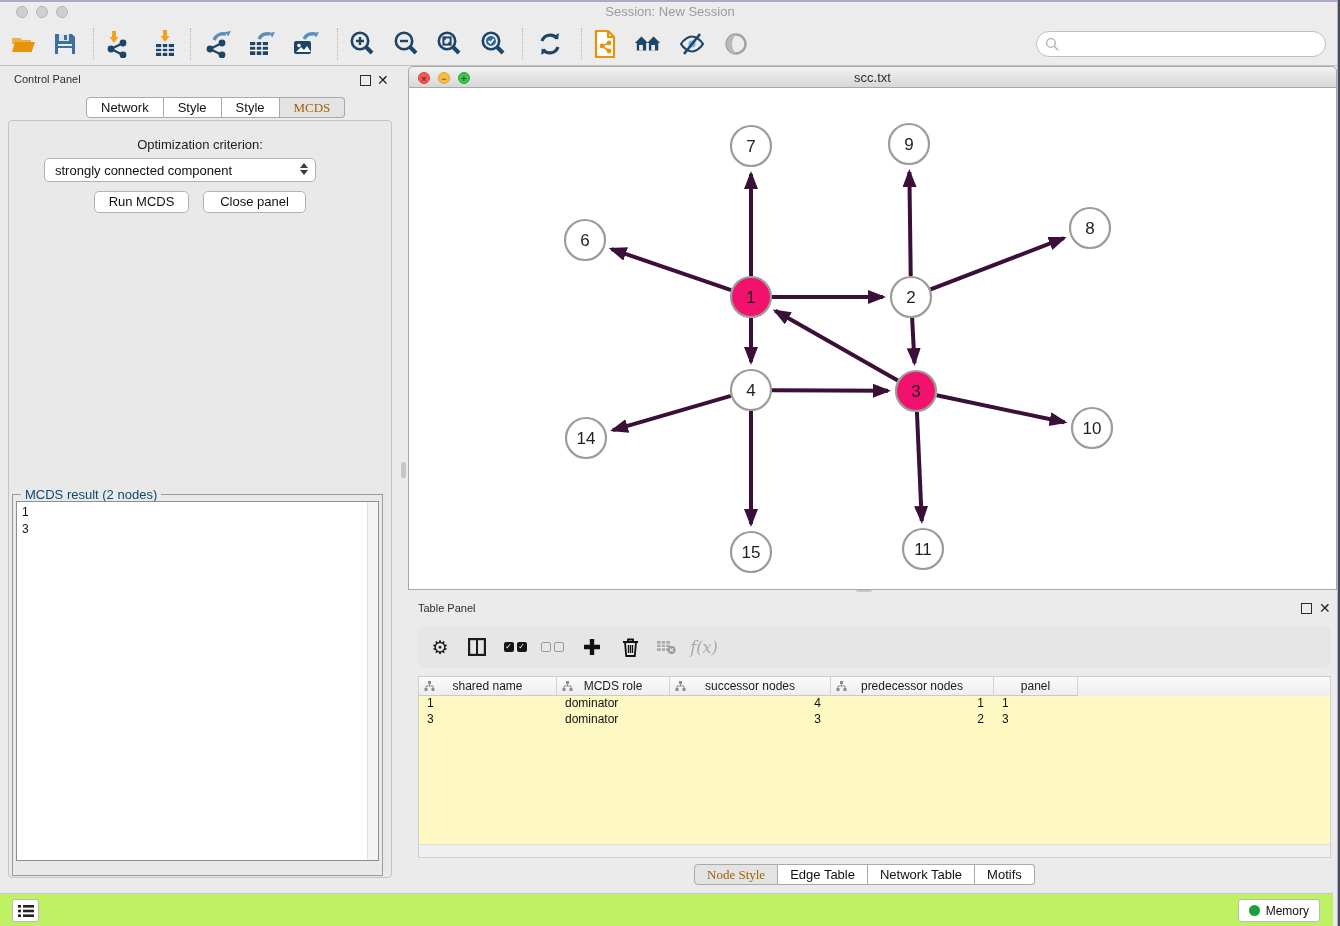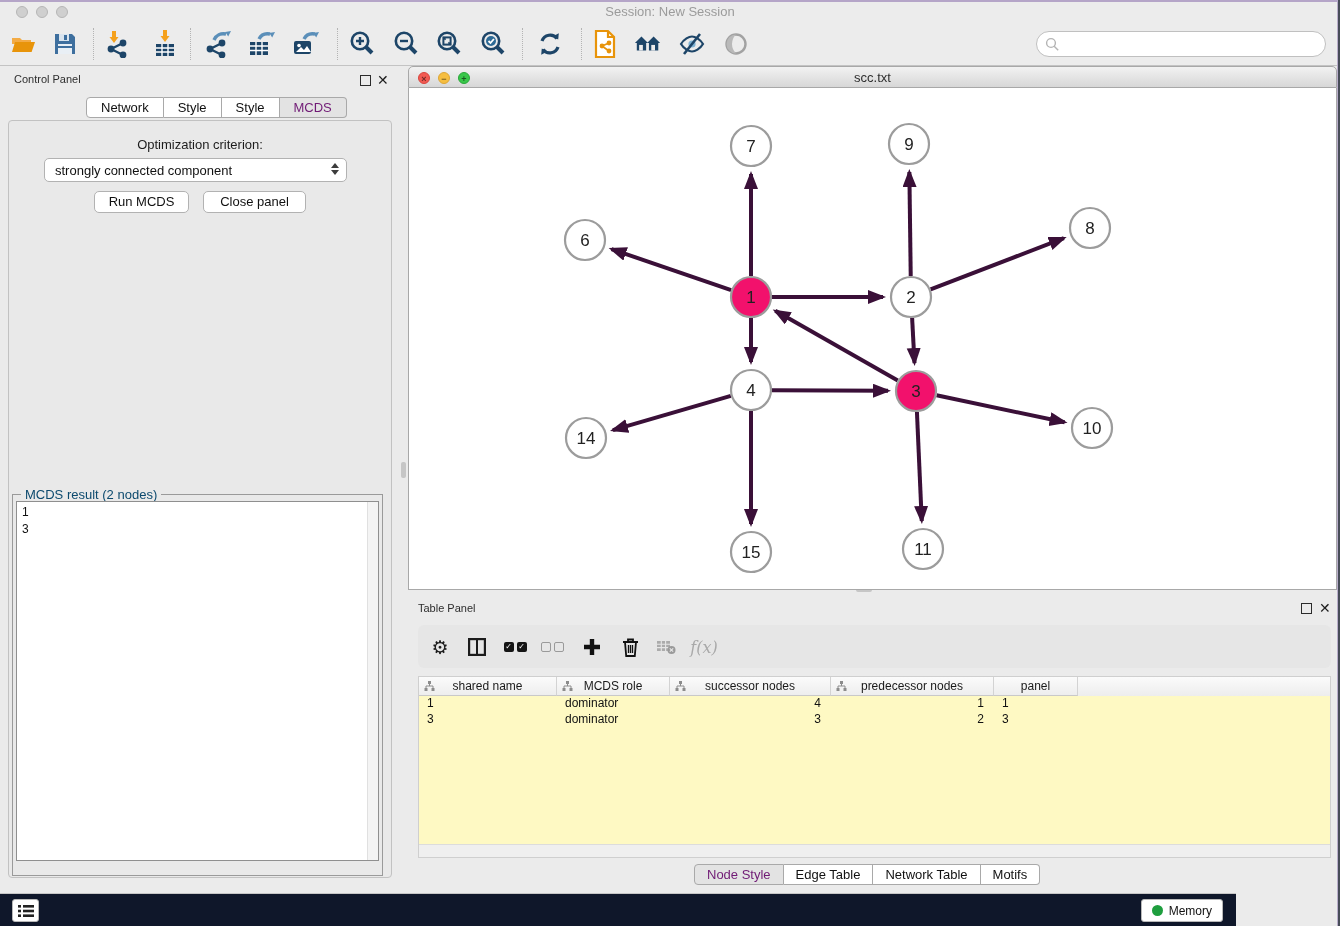--- a/index.html
+++ b/index.html
@@ -32,27 +32,27 @@
   .panel-title { font-size:11px; color:#2e2e2e; }
   #cp-title-row .panel-title { position:absolute; left:14px; top:7px;}
   .float-ico { width:11px; height:11px; border:1.6px solid #2b2b2b; display:inline-block;}
   .close-ico { font-size:14px; font-weight:bold; color:#1d1d1d; font-family:"DejaVu Sans",sans-serif; line-height:11px;}
 
   .seg { display:flex; position:absolute; }
   .seg .tab { height:21px; line-height:20px; font-size:13px; color:#111; background:#fff;
     border:1px solid #a9a9a9; border-left:none; padding:0 14px; text-align:center; cursor:pointer; white-space:nowrap;}
   .seg .tab:first-child { border-left:1px solid #a9a9a9; border-radius:4px 0 0 4px; }
   .seg .tab:last-child { border-radius:0 4px 4px 0; }
-  .seg .tab.disabled { background:#e3e3e3; color:#701a75; }
+  .seg .tab.disabled { background:#e3e3e3; color:#a16207;font-family:Liberation Serif, serif; }
   #cp-tabs { left:78px; top:97px;padding-left:8px; }
 
   #cp-body { left:8px; top:120px; width:384px; height:758px; background:#e9e9e9;
     border:1px solid #c2c2c2; border-radius:4px; }
   #opt-label { left:0; top:137px; width:400px; text-align:center; font-size:13px; color:#1c1c1c;}
-  #opt-select { left:44px; top:158px; width:303px; height:24px; background:#fff; border:1px solid #b2b2b2;
+  #opt-select { left:44px; top:158px; width:272px; height:24px; background:#fff; border:1px solid #b2b2b2;
     border-radius:5px; font-size:13px; color:#111; display:flex; align-items:center; padding:0 26px 0 10px; cursor:pointer;}
   #opt-stepper { position:absolute; right:7px; top:4px; display:flex; flex-direction:column; gap:2px; align-items:center;}
   .arr-up { width:0;height:0;border-left:4px solid transparent;border-right:4px solid transparent;border-bottom:5px solid #3c3c3c;}
   .arr-dn { width:0;height:0;border-left:4px solid transparent;border-right:4px solid transparent;border-top:5px solid #3c3c3c;}
   .mac-btn { position:absolute; top:191px; height:22px; background:#fff; border:1px solid #b2b2b2; border-radius:5px;
     font-size:13px; color:#111; text-align:center; line-height:20px; cursor:pointer;}
   #btn-run { left:94px; width:95px; }
   #btn-close { left:203px; width:103px; }
 
   #result-group { left:12px; top:494px; width:371px; height:382px; border:1px solid #9a9a9a; }
@@ -94,21 +94,21 @@
   .trow { display:flex; height:16px; font-size:12px; color:#111; }
   .tcell { overflow:hidden; white-space:nowrap; }
   .c0 { width:138px;} .c1 { width:113px;} .c2 { width:161px;text-align:center;} .c3 { width:163px;justify-content:center;} .c4 { width:84px;}
   .al { text-align:left; padding-left:8px;} .ar { text-align:right; padding-right:10px;}
   #nt-scroll { position:absolute; left:0; bottom:0; width:100%; height:13px; background:#efefef; border-top:1px solid #dcdcdc;}
 
   #tp-tabs { left:694px; top:864px; }
   #tp-tabs .tab { padding:0 12px; }
 
   
-  #status-bar { left:0; top:893px; width:1236px; height:33px; background:#0f172a; border-top:1px solid #c6c6c6;}
+  #status-bar { left:0; top:893px; width:1333px; height:33px; background:#bef264; border-top:1px solid #c6c6c6;}
   #log-btn { position:absolute; left:12px; top:5px; width:27px; height:23px; background:#fff; border:1px solid #b9b9b9;
     border-radius:3px; display:flex; align-items:center; justify-content:center; cursor:pointer;}
   #memory-btn { position:absolute; right:13px; top:5px; height:23px; background:#fff; border:1px solid #b9b9b9;
     border-radius:3px; display:flex; align-items:center; gap:6px; padding:0 10px; font-size:12px; color:#111; cursor:pointer;}
   #mem-dot { width:11px; height:11px; border-radius:50%; background:#1e9e3e; }
 </style>
 </head>
 <body>
 
 <div id="titlebar" class="abs">

